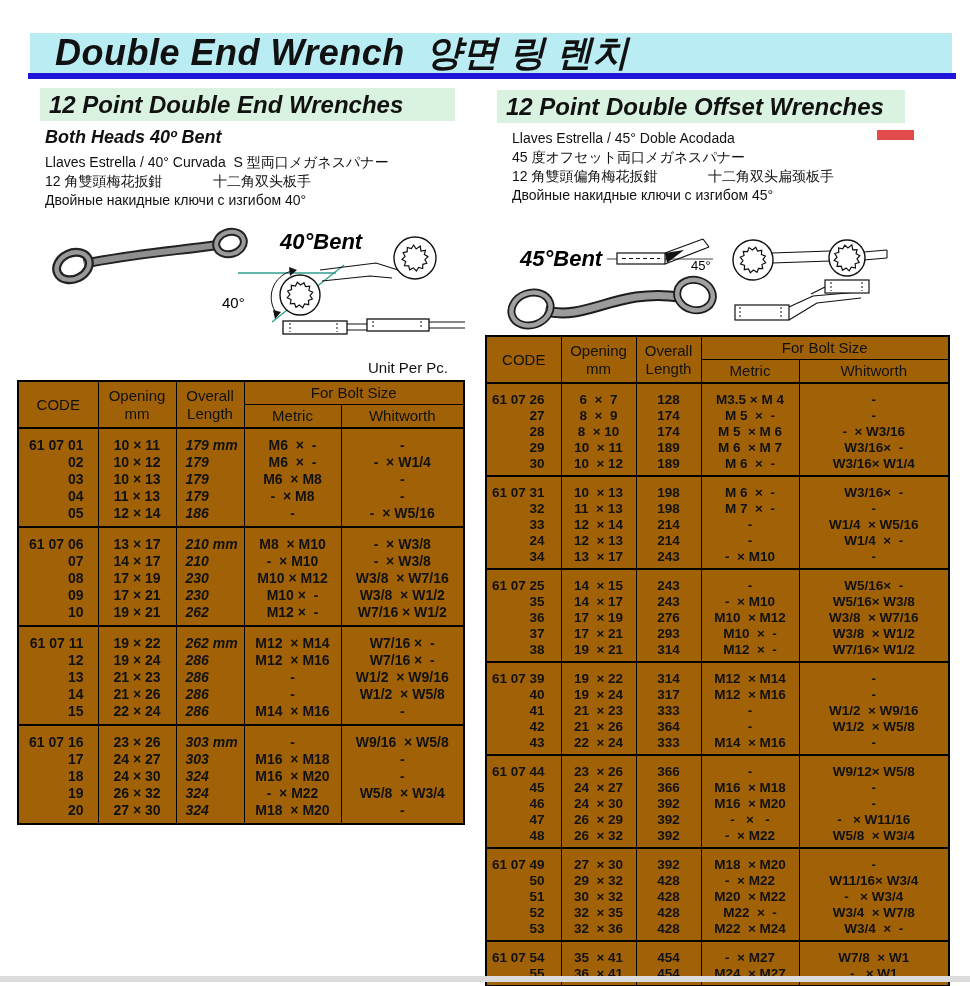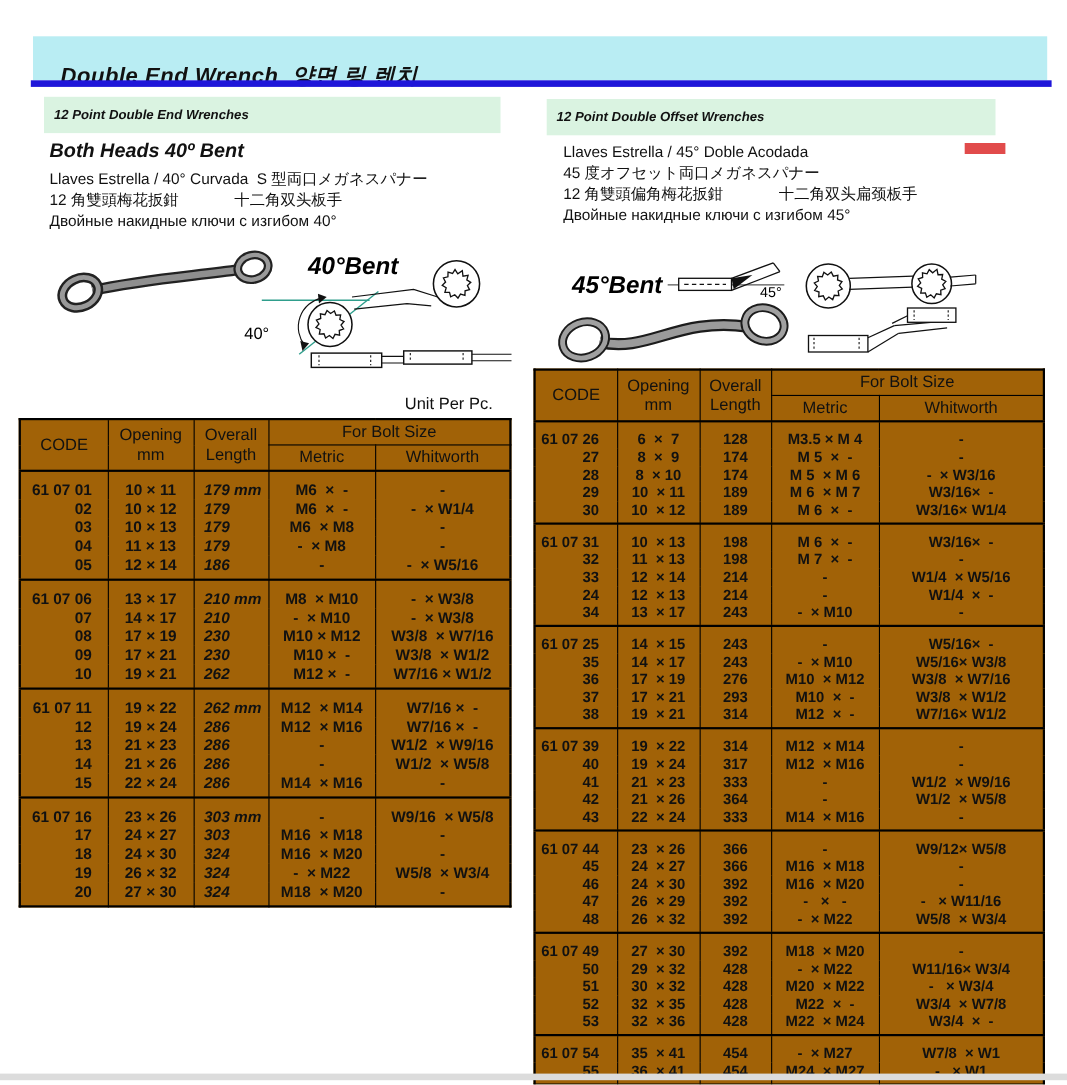--- a/index.html
+++ b/index.html
@@ -1,23 +1,23 @@
 <!DOCTYPE html>
 <html><head>
 <meta charset="utf-8">
 <style>
   html,body{margin:0;padding:0;background:#fff;}
   #page{position:relative;width:970px;height:986px;background:#fff;overflow:hidden;
         font-family:"Liberation Sans",sans-serif;color:#111;}
   .titlebar{position:absolute;left:30px;top:33px;width:922px;height:40px;background:#b9edf3;}
-  .titlebar span{display:block;font-size:20px;font-weight:bold;font-style:italic;
-        line-height:40px;padding-left:25px;letter-spacing:.5px;white-space:pre;margin-top:16px;}
+  .titlebar span{display:block;font-size:36px;font-weight:bold;font-style:italic;
+        line-height:40px;padding-left:25px;letter-spacing:.5px;white-space:pre;}
   .blue-rule{position:absolute;left:28px;top:73px;width:928px;height:6px;background:#1f16d9;}
   .sec-head{position:absolute;height:33px;background:#daf3e1;}
-  .sec-head span{display:block;font-size:12px;font-weight:bold;font-style:italic;line-height:33px;padding-left:9px;}
+  .sec-head span{display:block;font-size:24px;font-weight:bold;font-style:italic;line-height:33px;padding-left:9px;}
   .sec-left{left:40px;top:88px;width:415px;}
   .sec-right{left:497px;top:90px;width:408px;}
   .subblock{position:absolute;}
   .sub-left{left:45px;top:127px;width:440px;}
   .sub-right{left:512px;top:129px;width:430px;}
   .subblock .subtitle{font-size:18px;font-weight:bold;font-style:italic;margin-bottom:5px;}
   .subblock .dline{font-size:14px;line-height:19px;white-space:pre;}
   .red-mark{position:absolute;left:877px;top:130px;width:37px;height:10px;background:#e14b4b;}
   .unit-label{position:absolute;left:320px;top:359px;width:128px;text-align:right;font-size:15px;}
   .watermark{position:absolute;left:70px;top:430px;width:380px;height:340px;display:flex;

